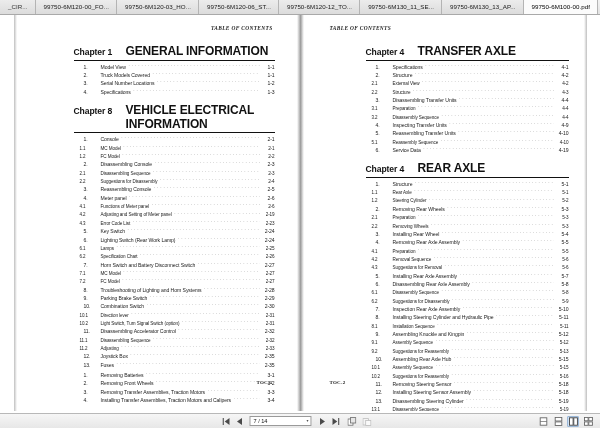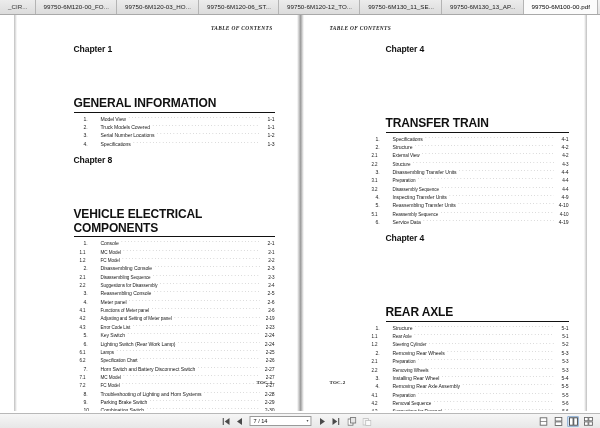--- a/index.html
+++ b/index.html
@@ -115,22 +115,22 @@
     flex: 0 0 52px;
     text-align: left;
     letter-spacing: -.1px;
   }
   .chapter-title {
     font-size: 12px;
     font-weight: bold;
     color: #111;
     letter-spacing: -.15px;
   }
-  .chapter.indent { margin-left: 38px; flex-direction: column; }
-  .page.right .chapter.indent { margin-left: 56px; gap: 20px; }
+  .chapter.indent { margin-left: 38px; }
+  .page.right .chapter.indent { margin-left: 36px; }
 
   .entries { margin-top: 2px; }
 
   
   .entry {
     display: flex;
     align-items: baseline;
     font-size: 5.1px;
     color: #1b1b1b;
     line-height: 8.35px;
@@ -304,21 +304,21 @@
             </div>
             <div class="entry lvl1">
               <span class="num">4.</span>
               <span class="txt">Specifications</span>
               <span class="dots"></span>
               <span class="pg">1-3</span>
             </div>
           </div>
           <div class="chapter indent">
             <div class="chapter-label">Chapter 8</div>
-            <div class="chapter-title">VEHICLE ELECTRICAL COMPONENTS</div>
+            <div class="chapter-title">VEHICLE ELECTRICAL INFORMATION</div>
           </div>
           <div class="entries">
             <div class="entry lvl1">
               <span class="num">1.</span>
               <span class="txt">Console</span>
               <span class="dots"></span>
               <span class="pg">2-1</span>
             </div>
             <div class="entry lvl2">
               <span class="num">1.1</span>
@@ -516,21 +516,21 @@
 
   <div class="gutter"></div>
 
   <div class="page right">
     <div class="edge-shadow-r"></div>
     <div class="page-inner">
       <div class="toc-header">TABLE OF CONTENTS</div>
       <div id="right-body">
           <div class="chapter indent">
             <div class="chapter-label">Chapter 4</div>
-            <div class="chapter-title">TRANSFER TRAIN</div>
+            <div class="chapter-title">TRANSFER AXLE</div>
           </div>
           <div class="entries">
             <div class="entry lvl1">
               <span class="num">1.</span>
               <span class="txt">Specifications</span>
               <span class="dots"></span>
               <span class="pg">4-1</span>
             </div>
             <div class="entry lvl1">
               <span class="num">2.</span>

